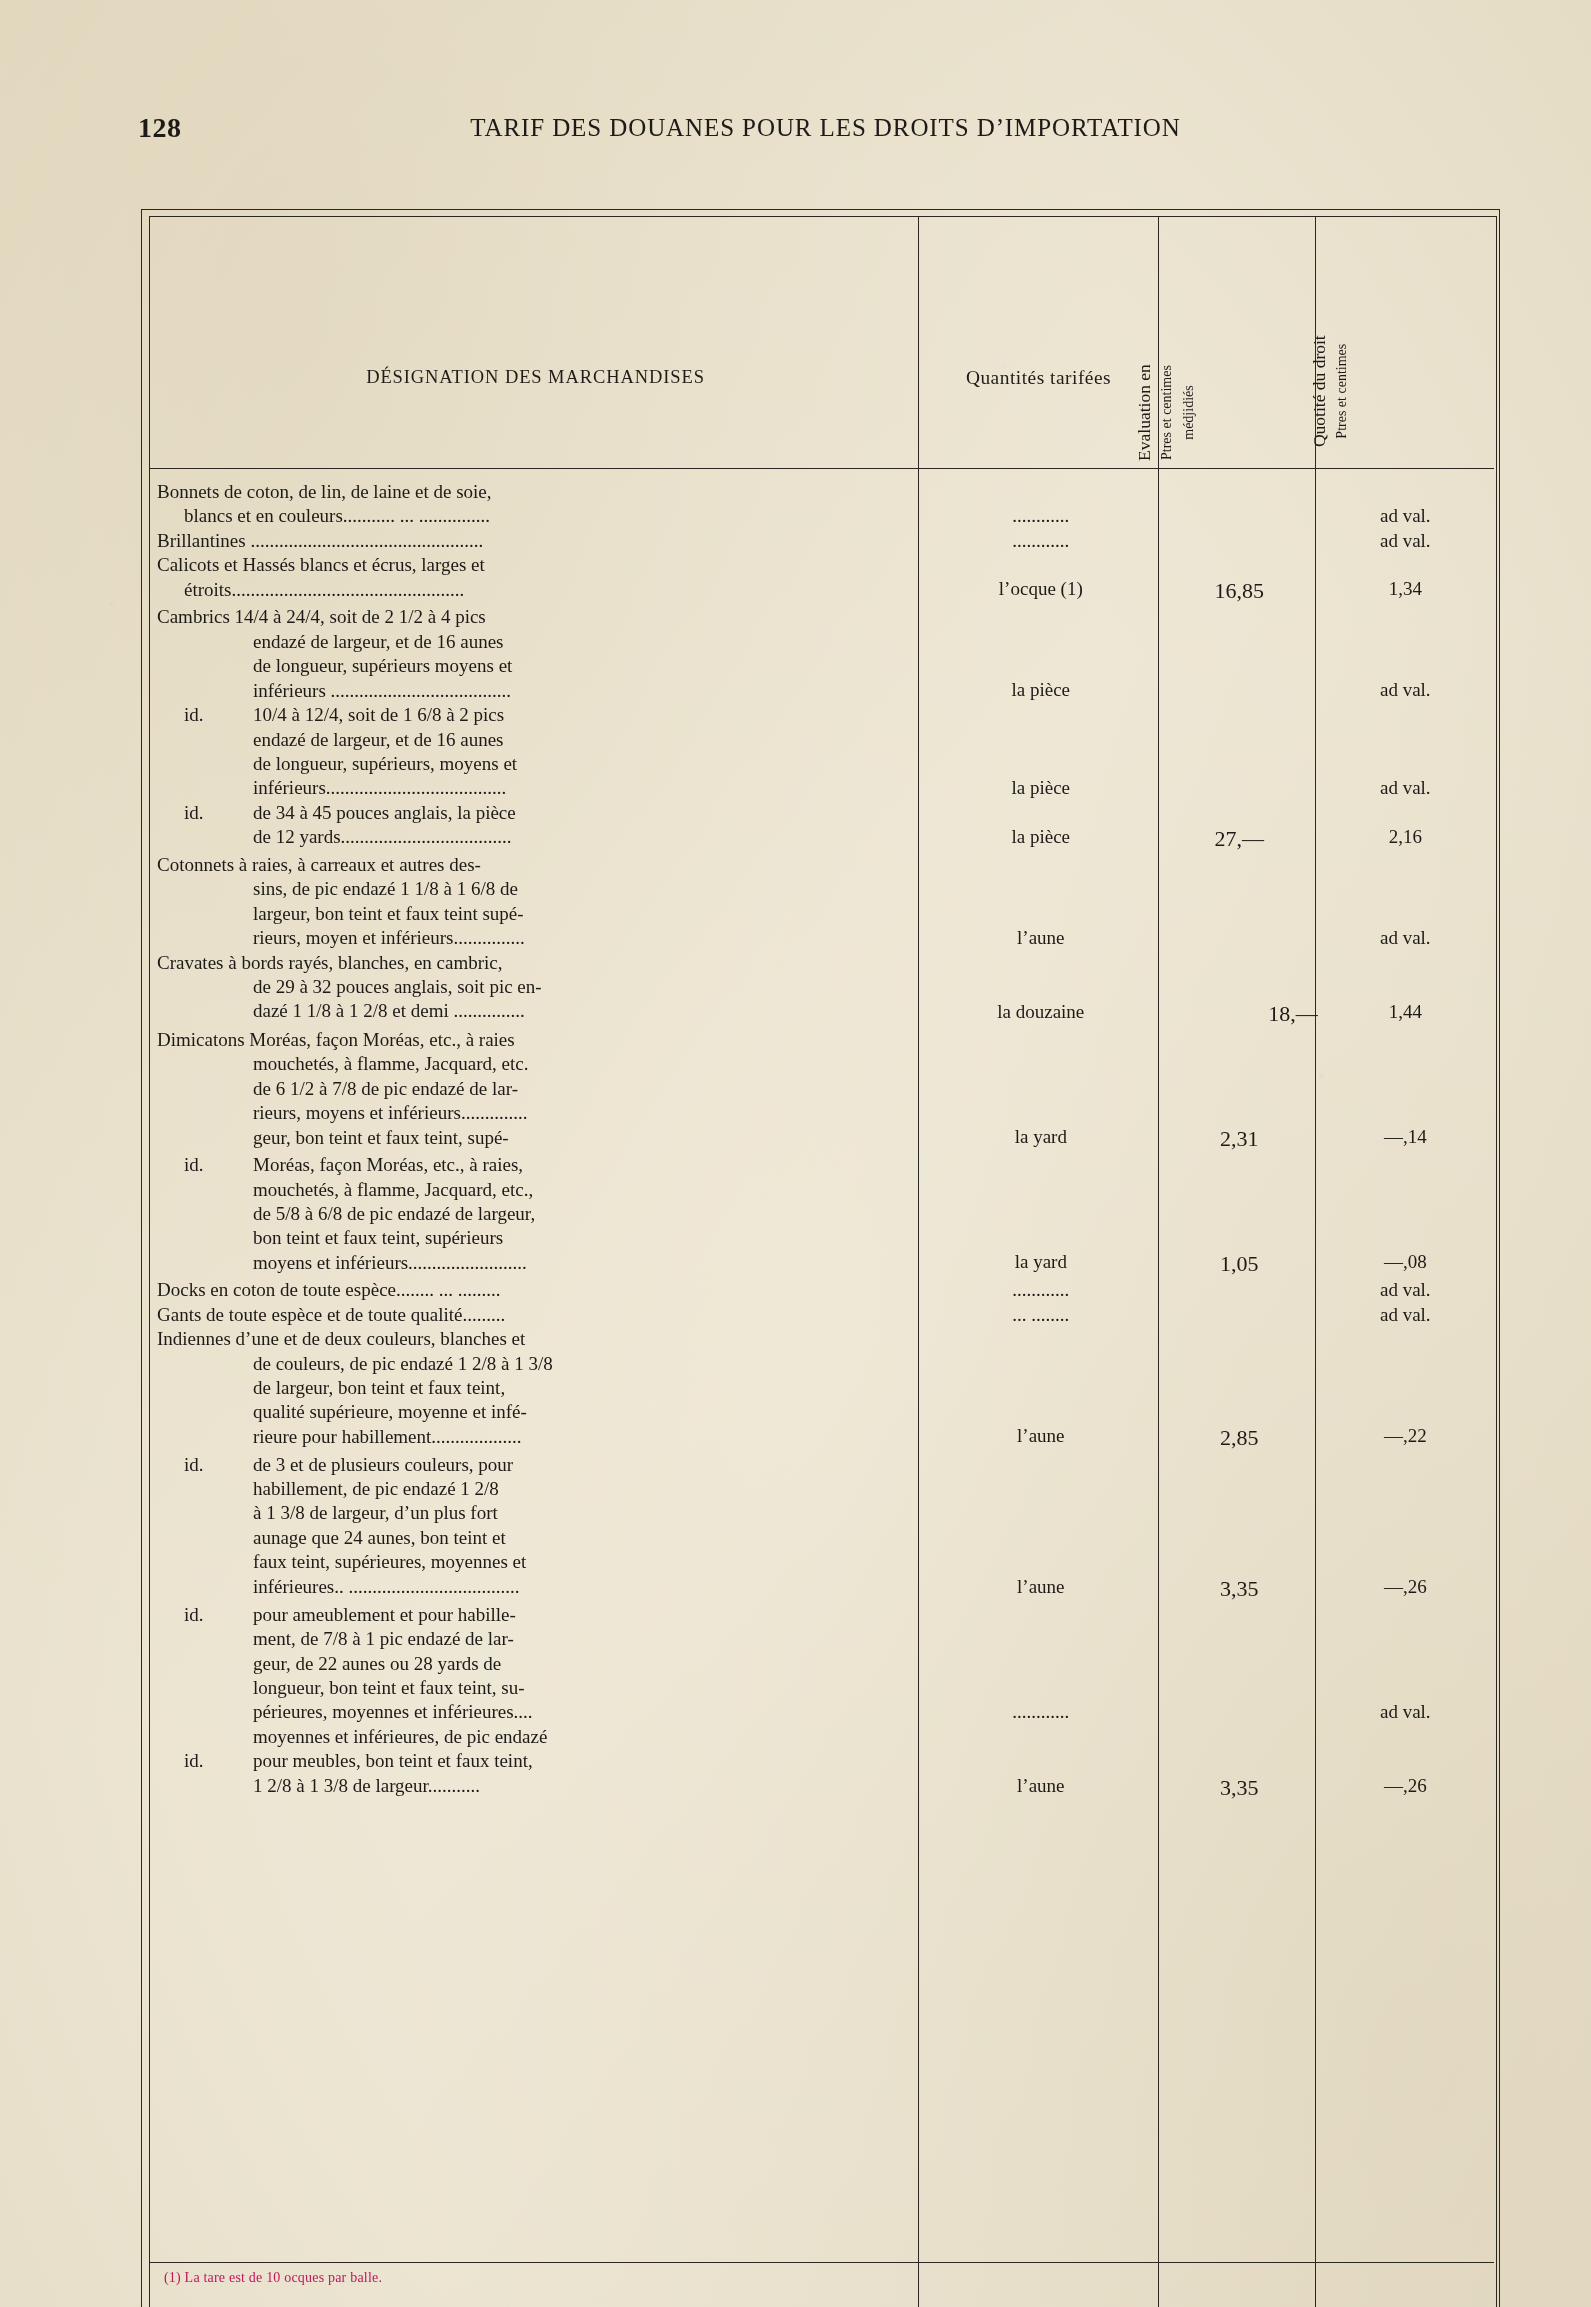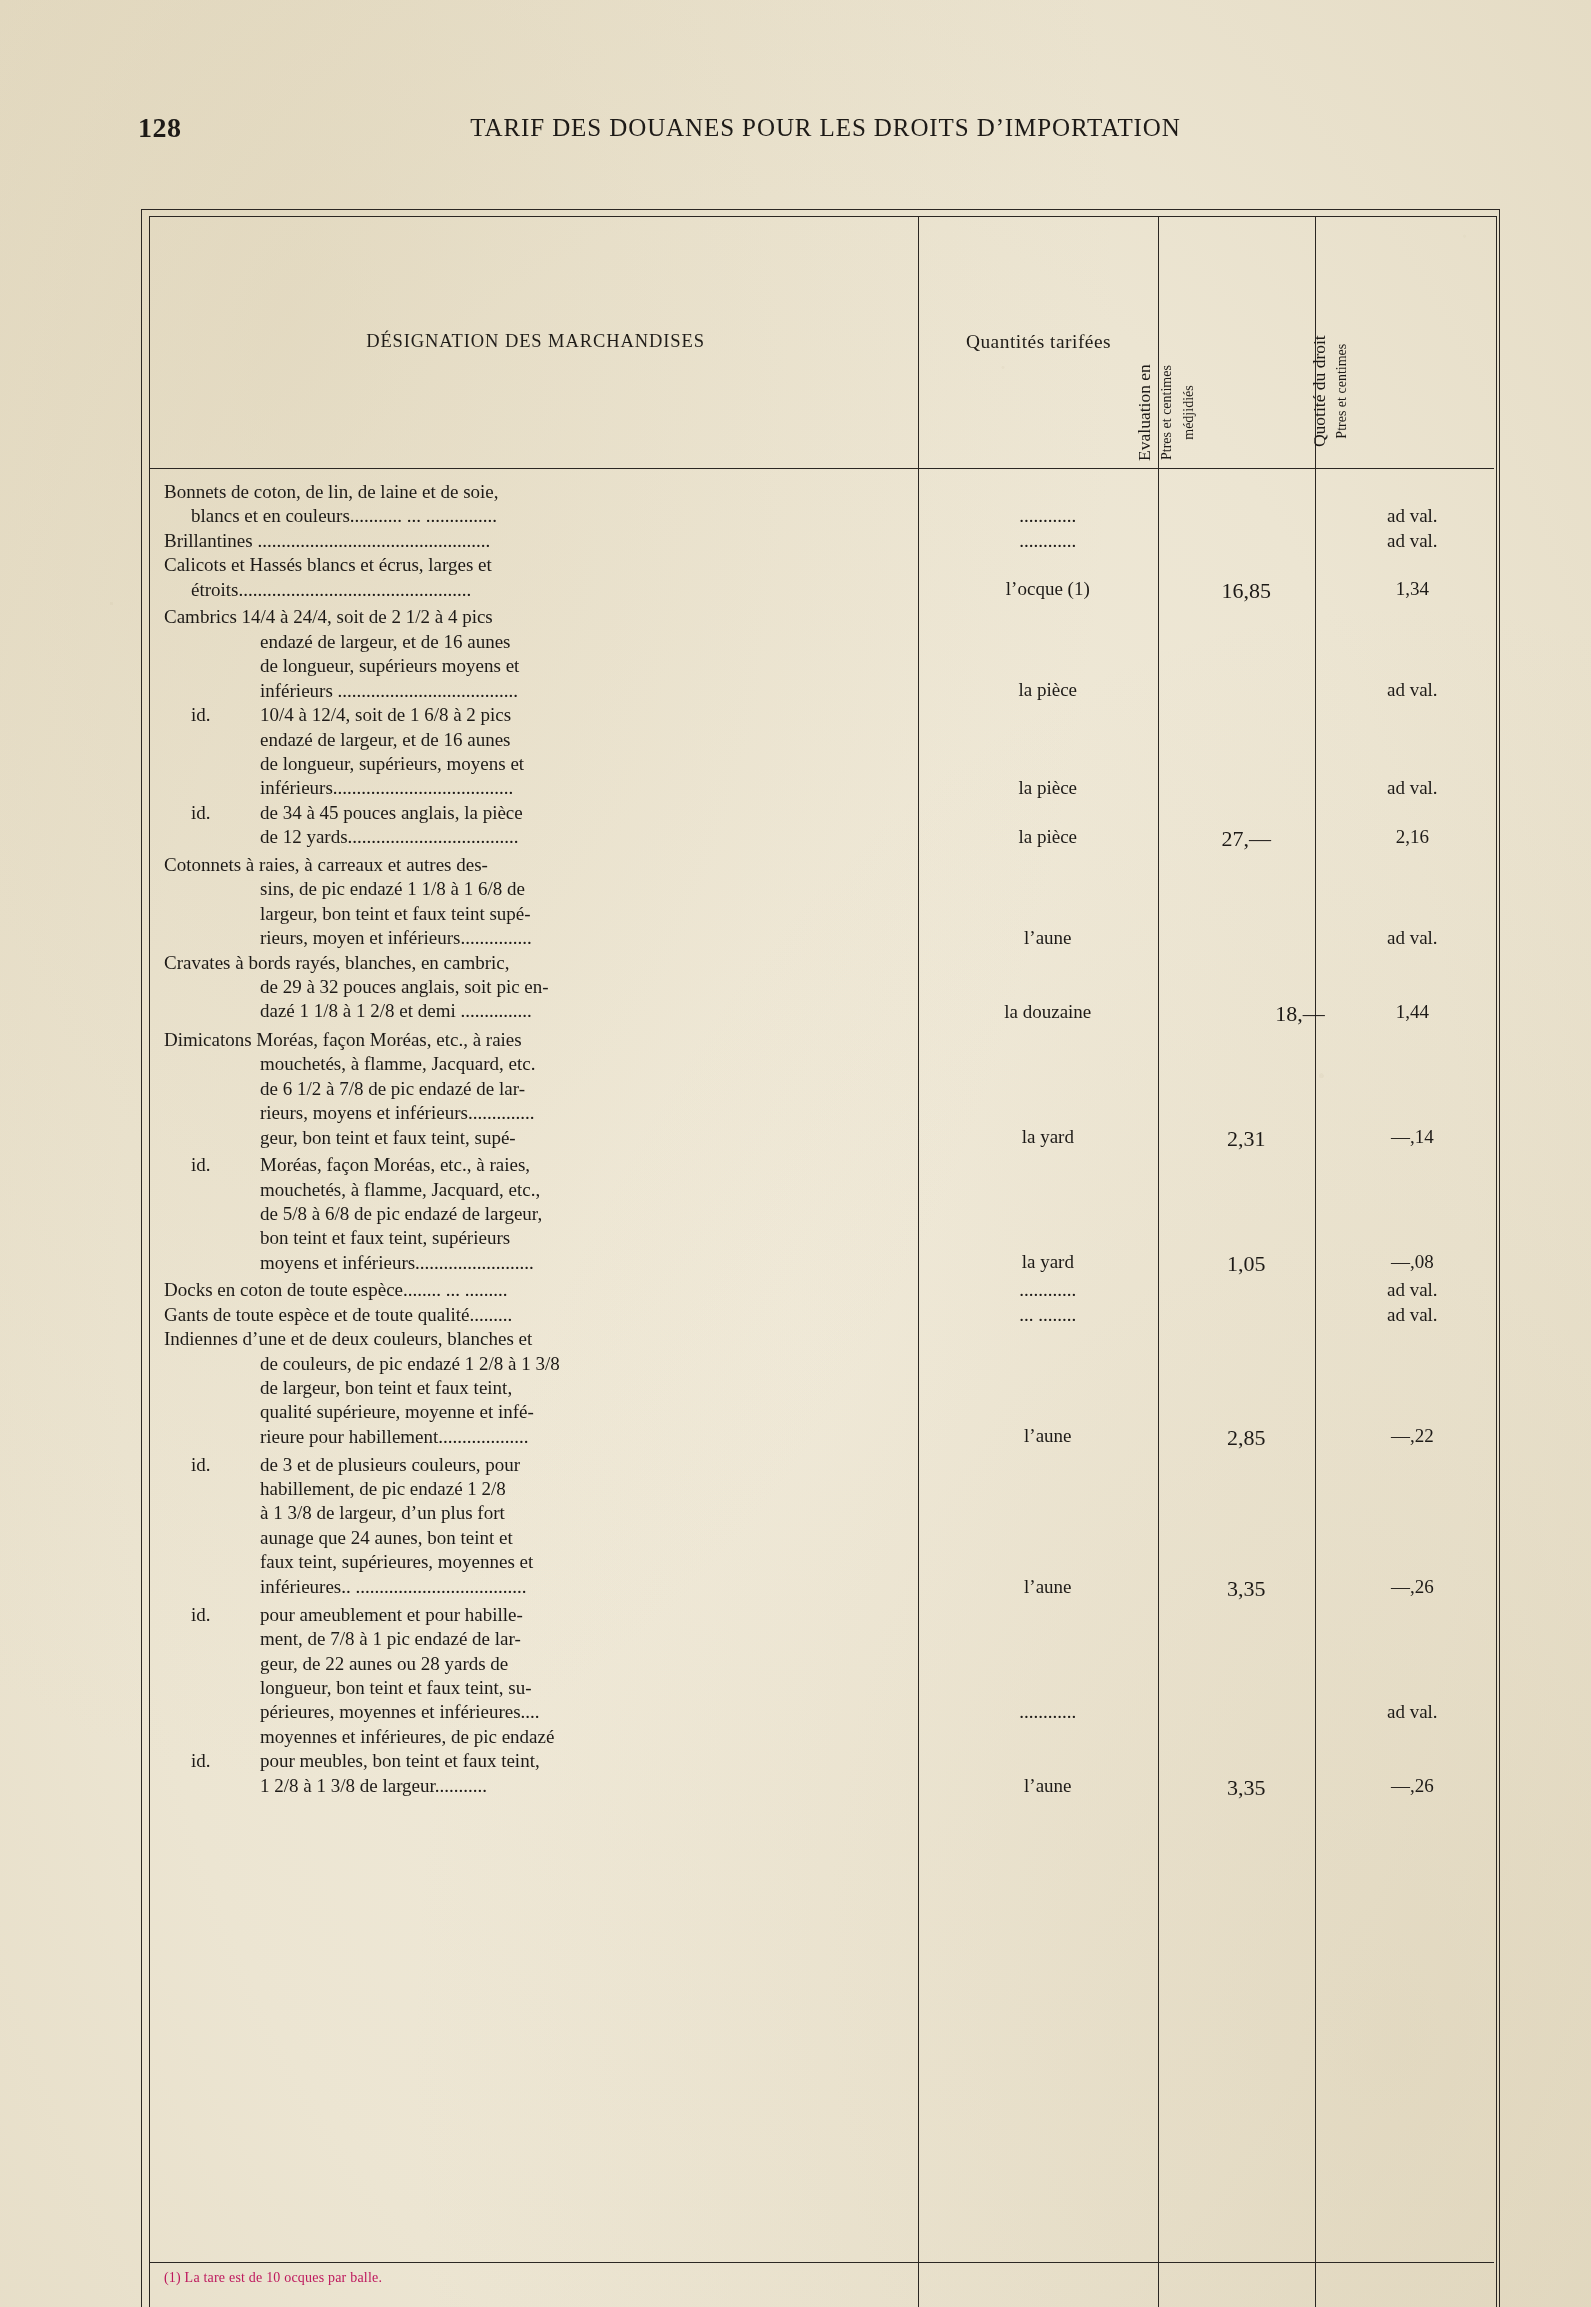--- a/index.html
+++ b/index.html
@@ -103,20 +103,21 @@
     background: #2b2723;
   }
   .h-head { top: 468px; }
   .h-foot { top: 2262px; }
 
   
   .th {
     position: absolute;
     font-family: "Liberation Serif", serif;
     color: #201d19;
+    margin-top: 36px;
   }
   .th-desig {
     left: 157px;
     top: 331px;
     width: 757px;
     text-align: center;
     font-size: 18.5px;
     letter-spacing: 0.9px;
   }
   .th-quant {
@@ -136,21 +137,21 @@
     line-height: 1.22;
     text-align: center;
   }
   .th-eval { left: 1198px; top: 457px; width: 217px; }
   .th-quot { left: 1352px; top: 457px; width: 217px; }
   .th-rot .small { font-size: 14px; }
 
   
   .body {
     position: absolute;
-    left: 164px;
+    left: 157px;
     top: 480px;
     width: 1338px;
   }
   .row {
     position: relative;
     display: flex;
     align-items: flex-start;
   }
   .c-desc {
     width: 761px;

